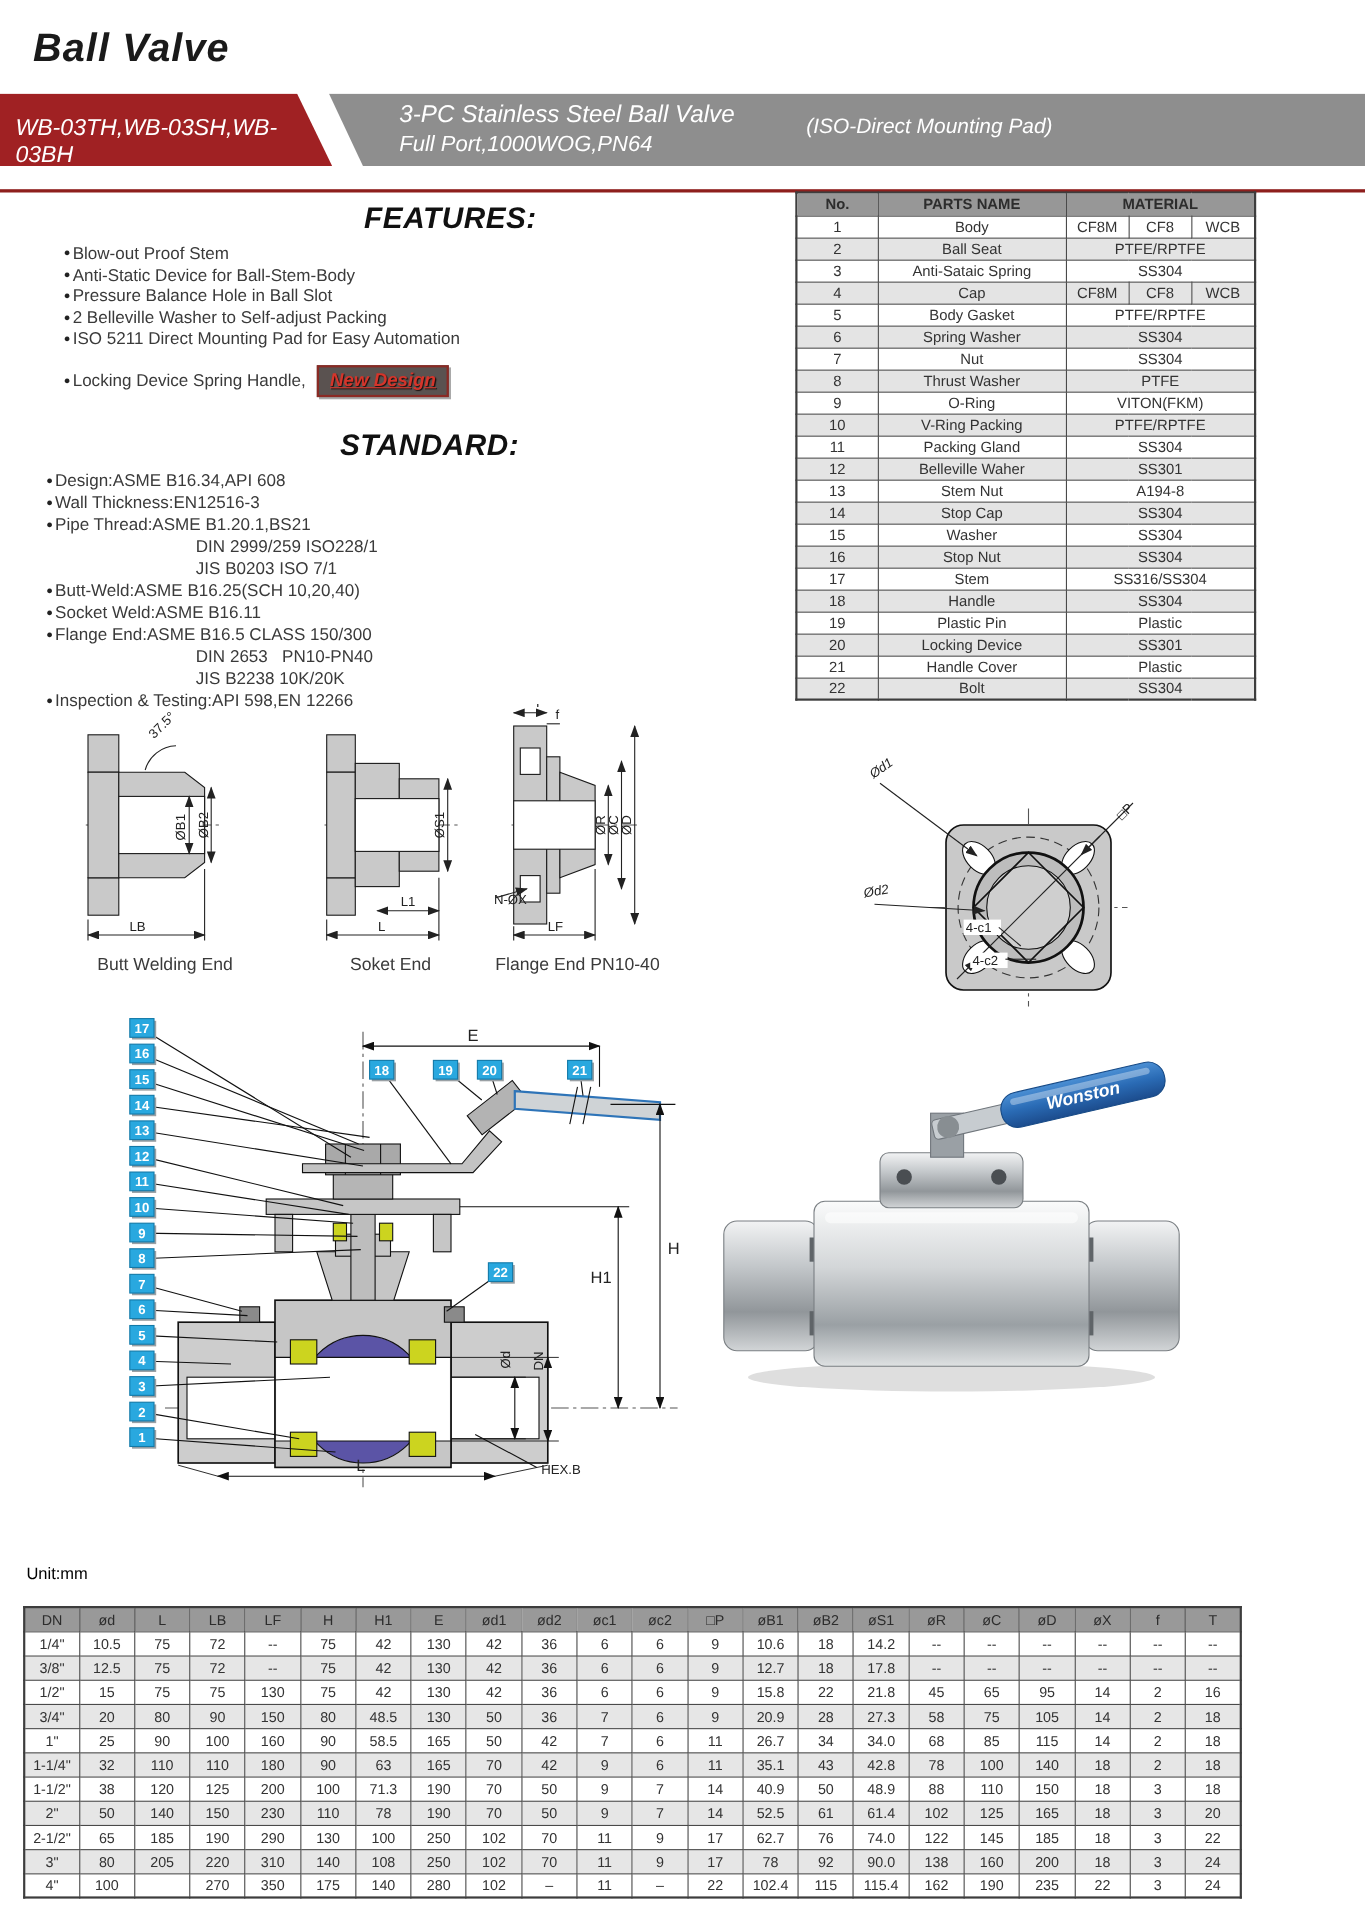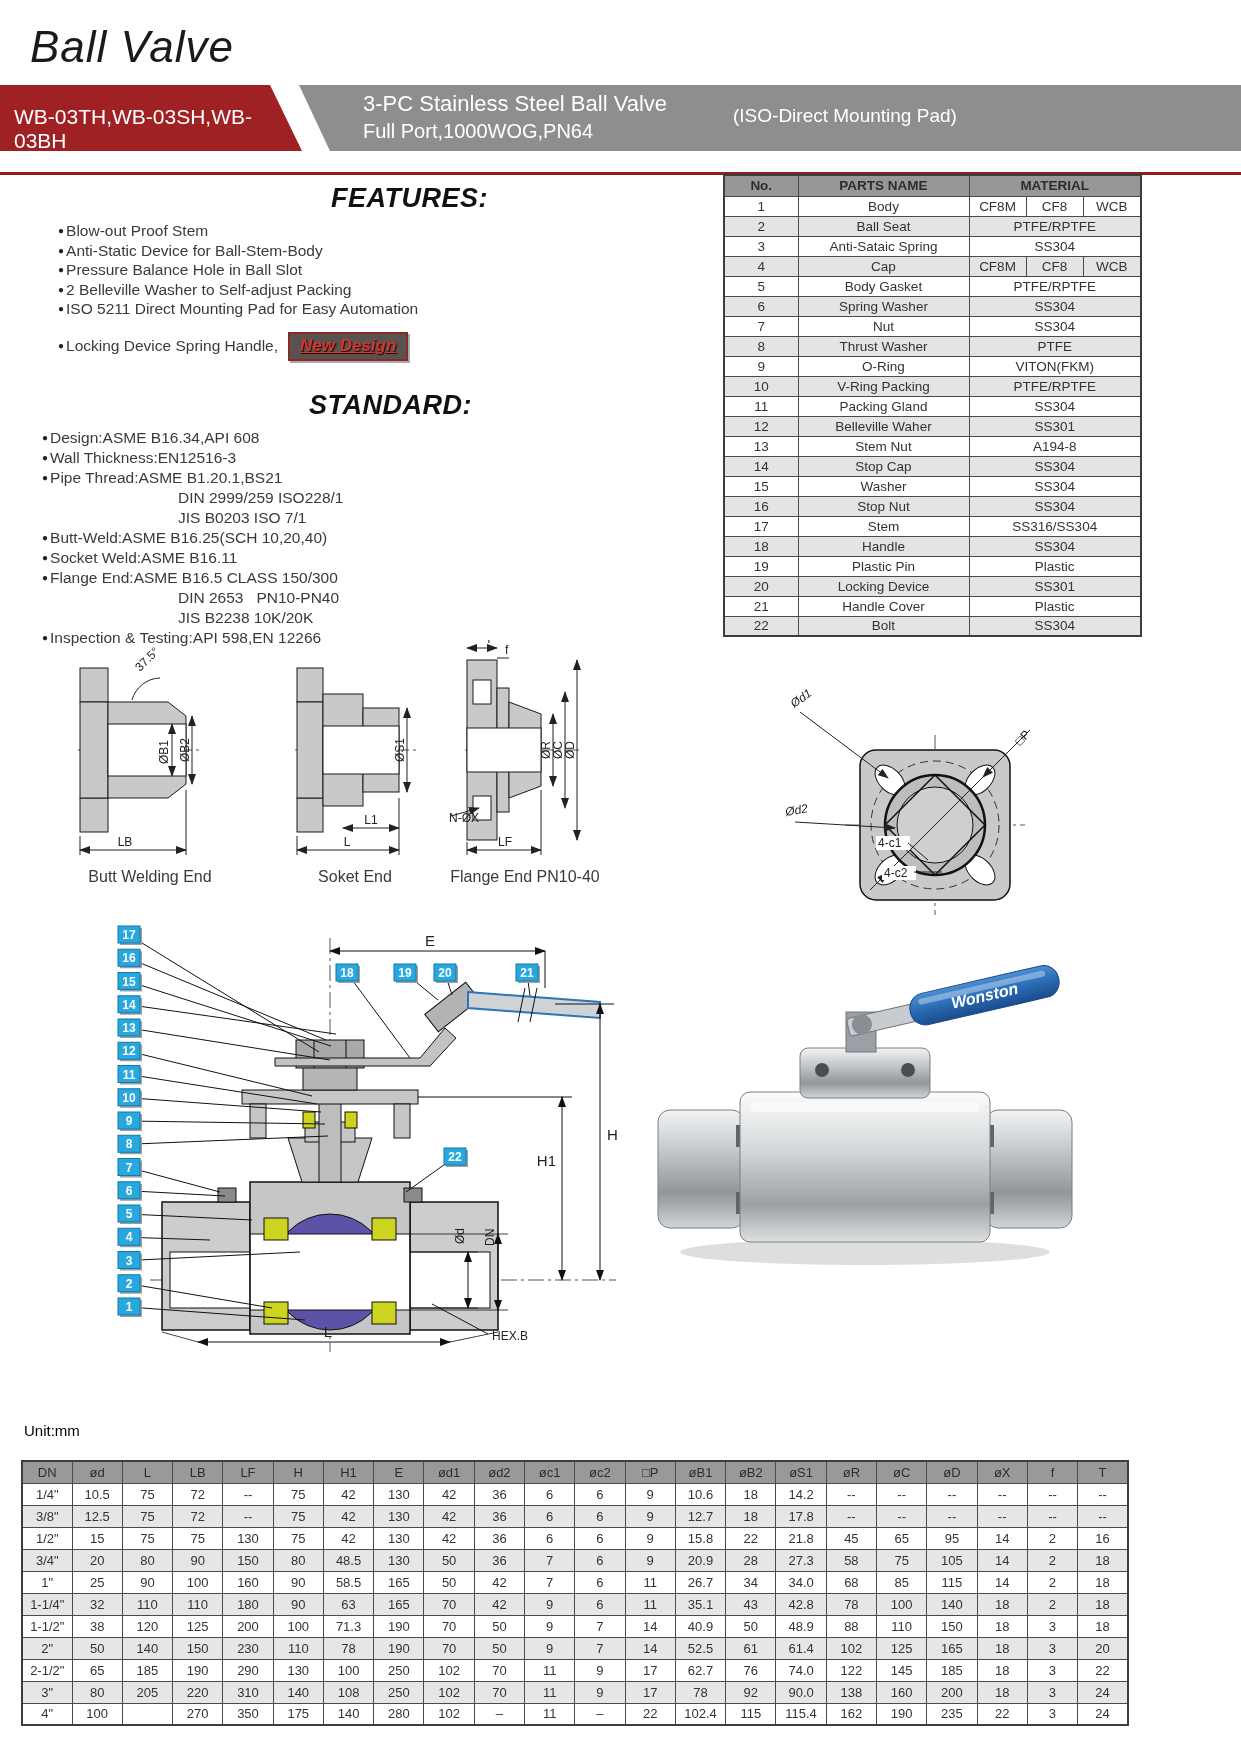--- a/index.html
+++ b/index.html
@@ -5,24 +5,24 @@
   * { margin:0; padding:0; box-sizing:border-box; }
   html,body { background:#fff; }
   .page {
     position:relative; width:1241px; height:1755px; margin:0 auto;
     background:#fff; font-family:"Liberation Sans", sans-serif; color:#333;
     overflow:hidden;
   }
   
   .title {
     position:absolute; left:30px; top:22px;
-    font-size:44px; font-style:italic; font-weight:normal; color:#1a1a1a;
+    font-size:36px; font-style:italic; font-weight:bold; color:#1a1a1a;
     letter-spacing:1px;
   }
-  .banner { position:absolute; left:0; top:85px; width:1234px; height:66px; }
+  .banner { position:absolute; left:0; top:85px; width:1234px; height:66px;font-style:italic; }
   .banner-red {
     position:absolute; left:0; top:0; width:302px; height:66px;
     background:#a02123;
     clip-path:polygon(0 0, 270px 0, 302px 100%, 0 100%);
   }
   .banner-red span {
     position:absolute; left:14px; top:20px; color:#fff; font-size:21px;
   }
   .banner-gray {
     position:absolute; left:299px; top:0; width:958px; height:66px;

